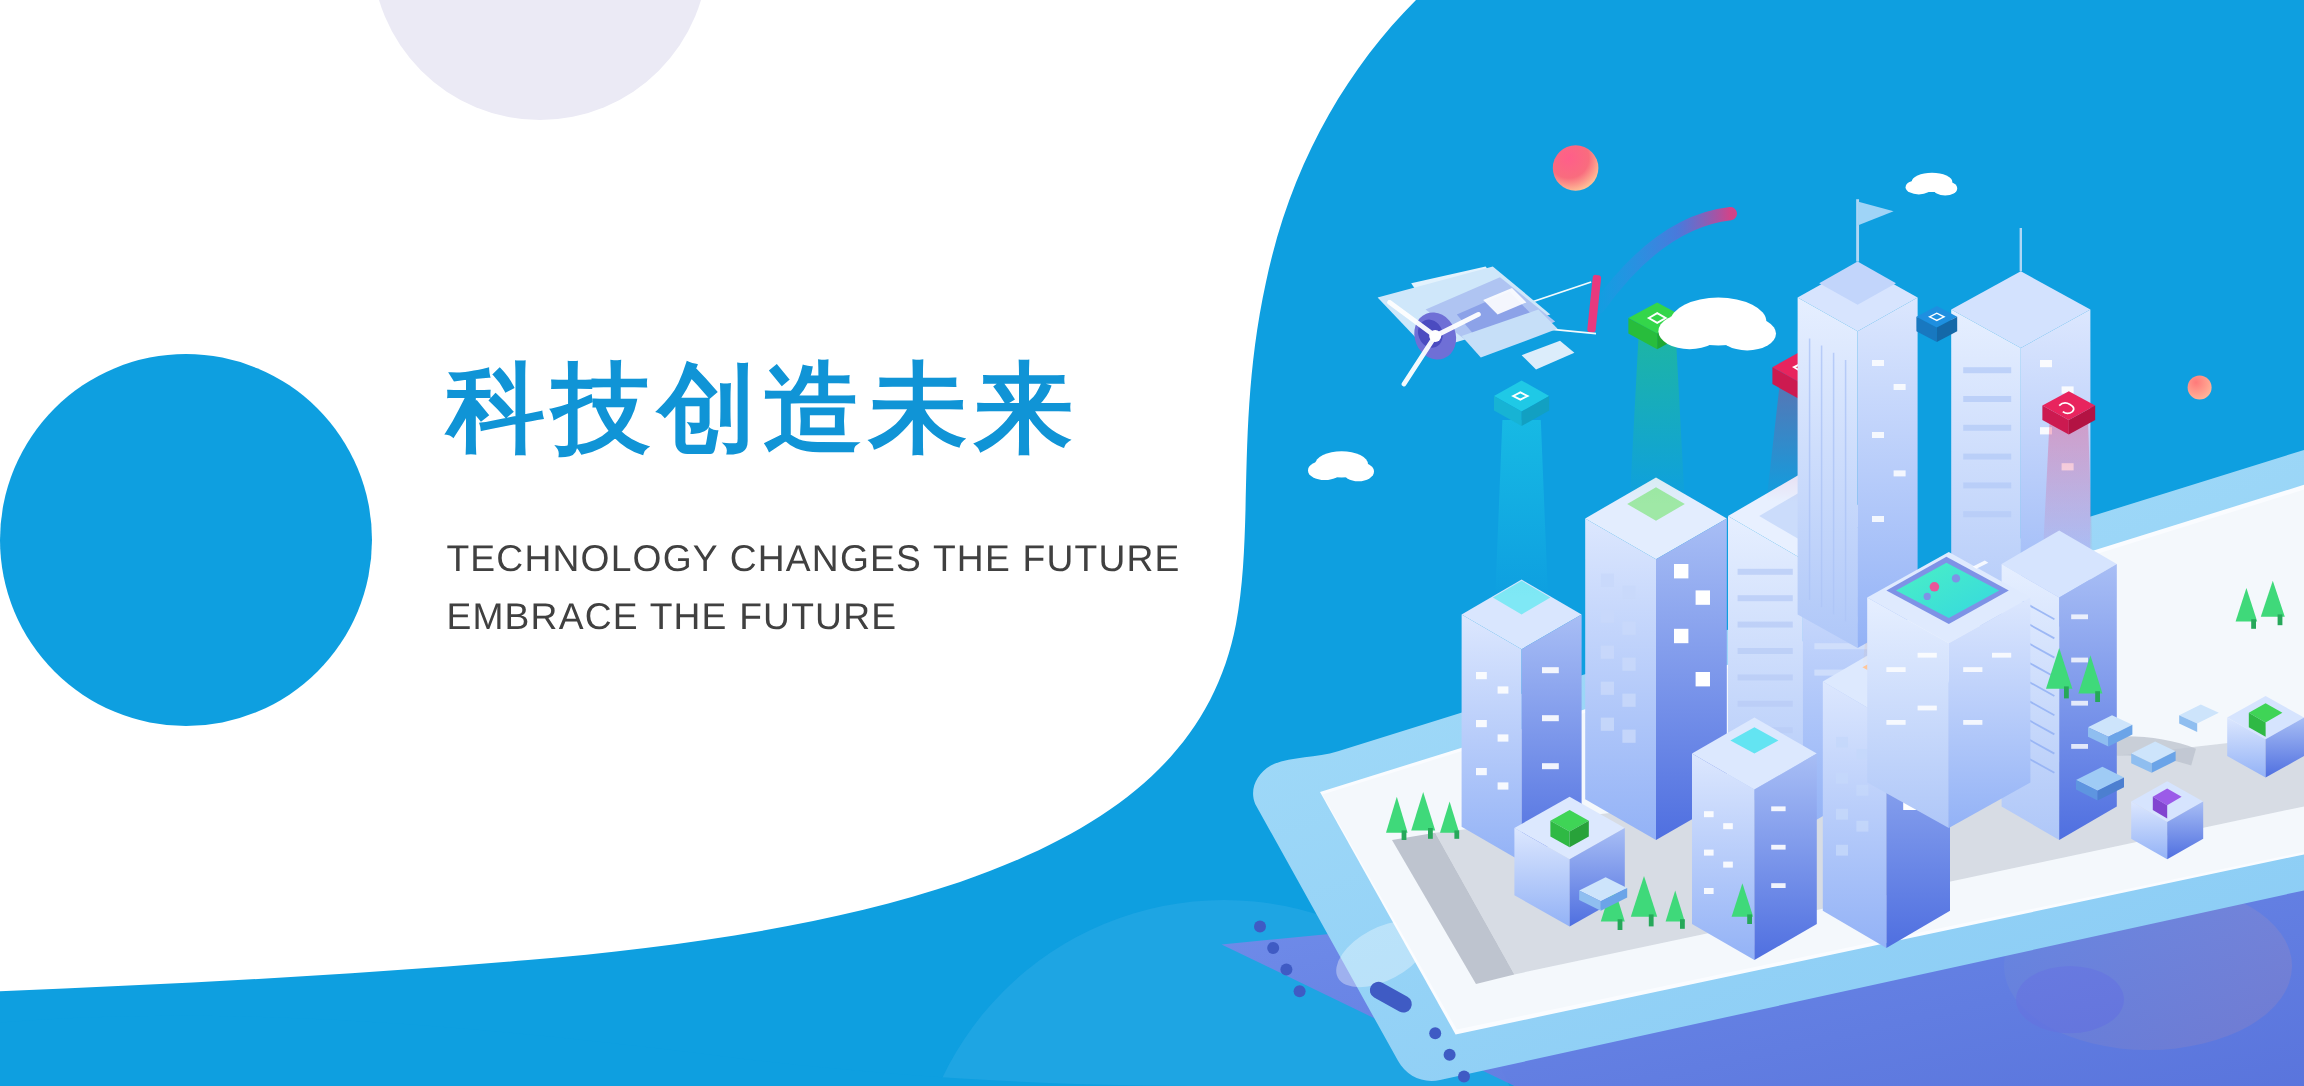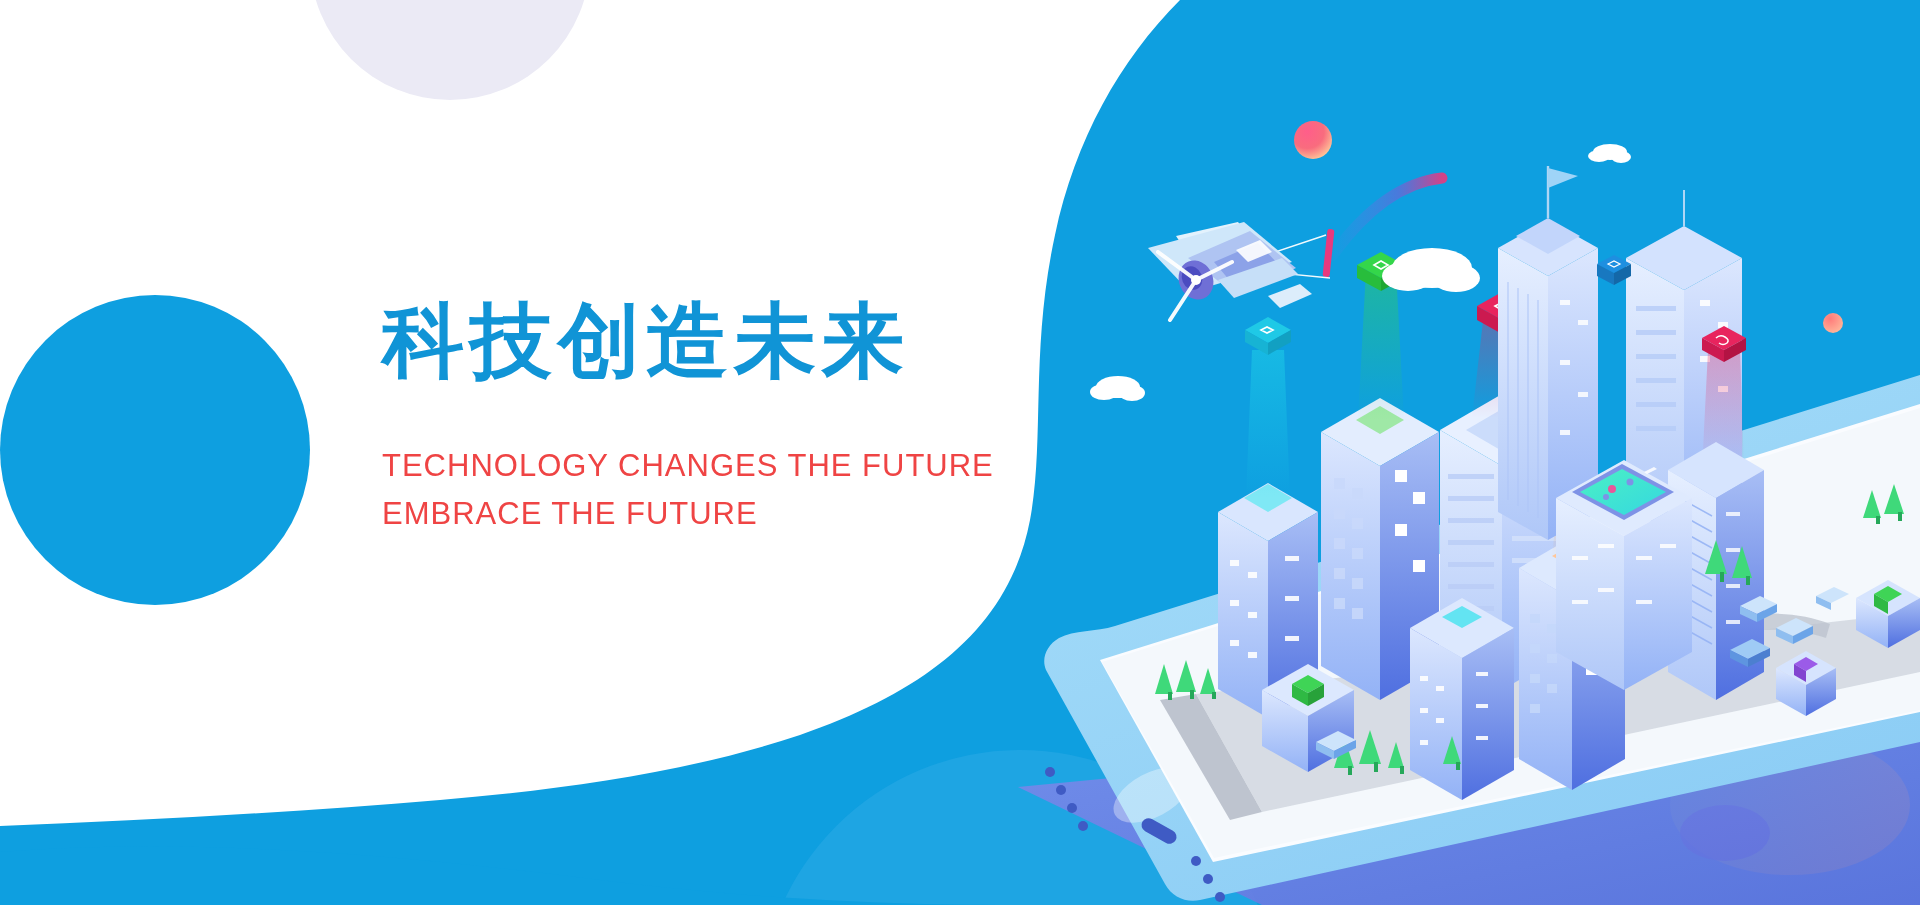--- a/index.html
+++ b/index.html
@@ -7,36 +7,36 @@
   body{
     width:1920px;height:905px;overflow:hidden;background:#ffffff;
     font-family:"Liberation Sans","DejaVu Sans",sans-serif;
   }
   #banner{position:relative;width:1920px;height:905px;overflow:hidden;background:#ffffff;}
   .layer{position:absolute;inset:0;}
   svg.layer{display:block;}
 
   
   #text-block{
-    position:absolute;left:382px;top:286px;width:680px;z-index:40;
+    position:absolute;left:372px;top:286px;width:680px;z-index:40;
   }
   .headline{
     font-size:82px;
     line-height:1.34;
     font-weight:bold;
     color:#1094D6;
     letter-spacing:6px;
     white-space:nowrap;
     font-family:"DejaVu Sans","Liberation Sans",sans-serif;
   }
   .sub-wrap{margin-top:46px;}
   .subline{
     font-size:31px;
     line-height:1.55;
-    color:#ef4444;
+    color:#404040;
     letter-spacing:1.0px;
     white-space:nowrap;
     font-weight:400;
   }
 </style>
 </head>
 <body>
 
 <div id="banner">
 

